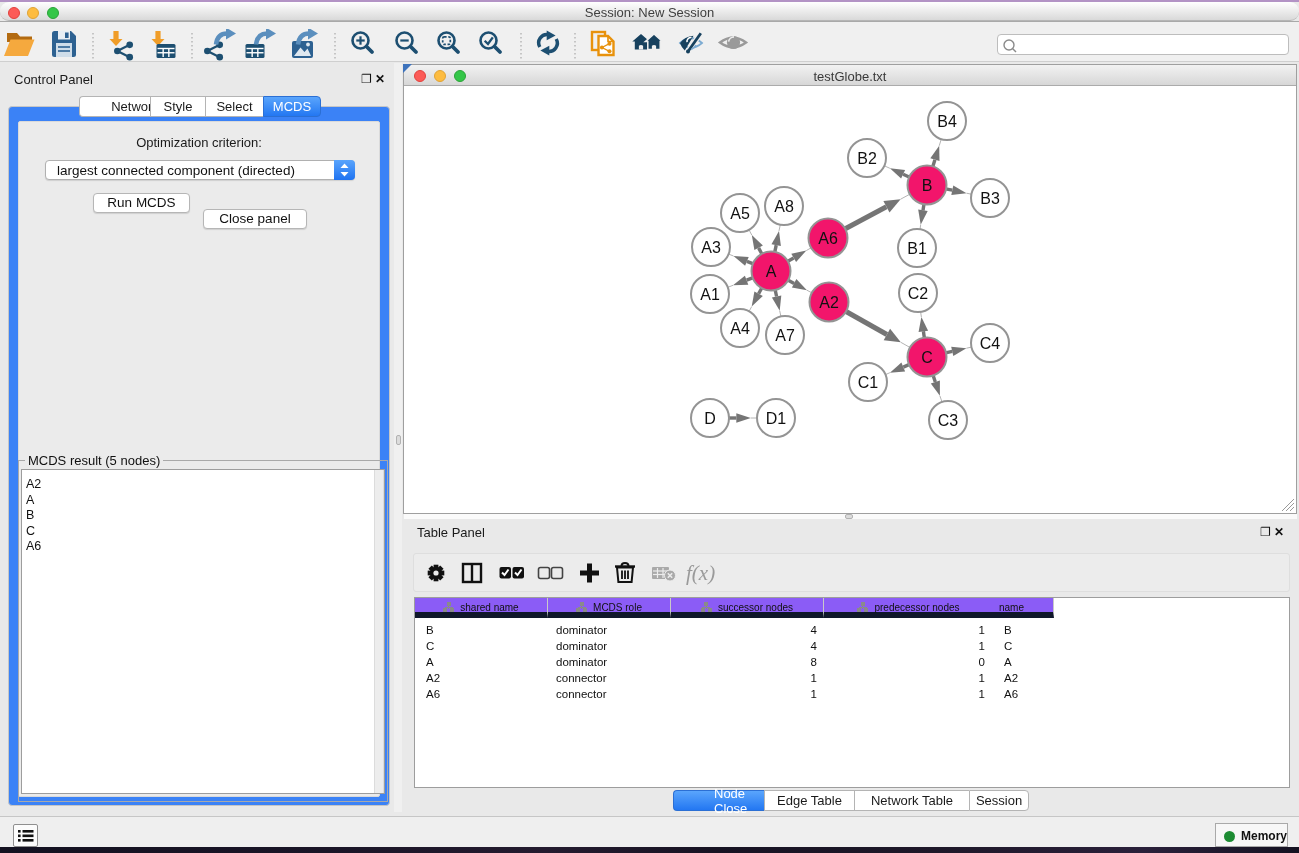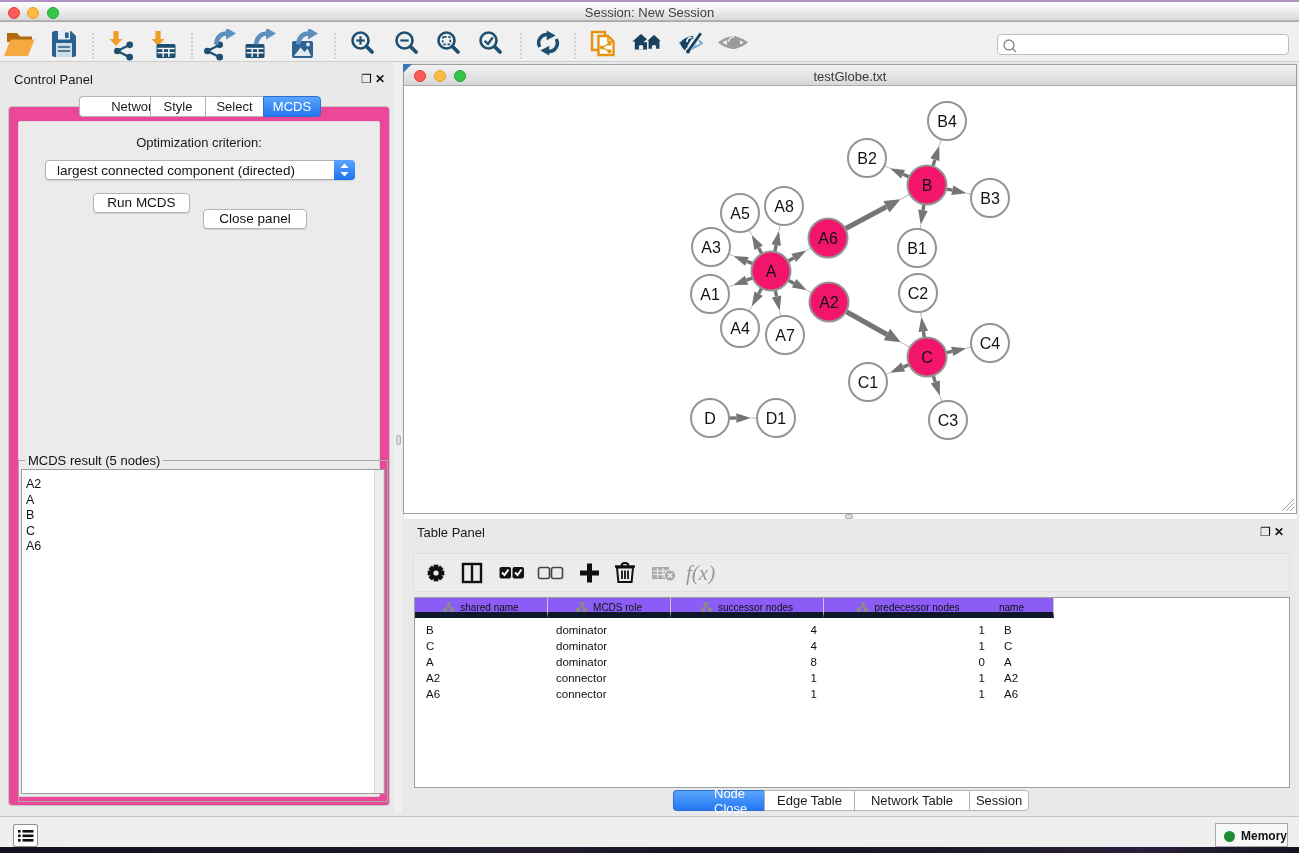--- a/index.html
+++ b/index.html
@@ -1,39 +1,39 @@
 <!DOCTYPE html>
 <html><head>
 <meta charset="utf-8">
 <style>
 * { margin:0; padding:0; box-sizing:border-box; }
 html,body { width:1299px; height:853px; overflow:hidden; }
 body { font-family:"Liberation Sans", sans-serif; background:#e9e9e9; position:relative; }
 #topstrip { position:absolute; left:0; top:0; width:1299px; height:2px; background:#b393c5; }
 #titlebar { position:absolute; left:0; top:2px; width:1299px; height:19px;
-  background:linear-gradient(#ffffff,#d9d9d9); border-bottom:1px solid #b5b5b5; }
+  background:linear-gradient(#ffffff,#d9d9d9); border-bottom:1px solid #b5b5b5;border-radius:9px; }
 .tl { position:absolute; width:12px; height:12px; border-radius:50%; top:5px; }
 #titlebar .t-title { position:absolute; width:100%; text-align:center; top:3px; font-size:13px; color:#404040; }
 #toolbar { position:absolute; left:0; top:21px; width:1299px; height:41px; background:#f0f0f0; border-top:1px solid #a9a9a9;
   border-bottom:1px solid #cfcfcf; }
 #searchbox { position:absolute; left:997px; top:12px; width:292px; height:21px; background:#fff;
   border:1px solid #bdbdbd; border-radius:4px; }
 #main { position:absolute; left:0; top:62px; width:1299px; height:754px; background:#e9e9e9; }
 
 
 #cp-title { position:absolute; left:14px; top:10px; font-size:13px; color:#1a1a1a; }
 .winbtns { position:absolute; font-size:12px; color:#111; }
 #cp-tabs { position:absolute; left:79px; top:34px; height:21px; display:flex; }
 .mtab { height:21px; font-size:13px; color:#1a1a1a; background:#fff; border:1px solid #b4b4b4;
   border-right:none; display:flex; align-items:center; justify-content:center; }
 .mtab.first { border-radius:4px 0 0 4px;padding-left:40px; }
 .mtab.last  { border-radius:0 4px 4px 0; border-right:1px solid #b4b4b4; }
 .mtab.sel { background:linear-gradient(#5aa5fc,#2377f2); color:#fff; border-color:#2b6fd4; }
 #cp-box { position:absolute; left:8px; top:44px; width:382px; height:700px;
-  background:#ec4899; border:1px solid #c6c6c6; border-radius:4px; }
+  background:#3b82f6; border:1px solid #c6c6c6; border-radius:4px; }
 #cp-inner { position:absolute; left:9px; top:14px; width:362px; height:676px;
   background:#ebebeb; border:1px solid #dadada; border-radius:2px; }
 #opt-label { position:absolute; left:0; top:28px; width:100%; text-align:center; font-size:13px; color:#1a1a1a; }
 #combo { position:absolute; left:36px; top:53px; width:310px; height:20px; background:#fff;
   border:1px solid #b0b0b0; border-radius:4px; box-shadow:0 1px 1px rgba(0,0,0,.12); }
 #combo .ctext { position:absolute; left:11px; top:2px; font-size:13.5px; color:#111; }
 #combo .spin { position:absolute; right:-1px; top:-1px; width:21px; height:20px;
   background:linear-gradient(#59a4fc,#1f73f1); border-radius:0 4px 4px 0; }
 .btn { position:absolute; height:20px; background:#fff; border:1px solid #b6b6b6; border-radius:4px;
   font-size:13.5px; color:#111; text-align:center; line-height:18px; box-shadow:0 1px 1px rgba(0,0,0,.12); }

